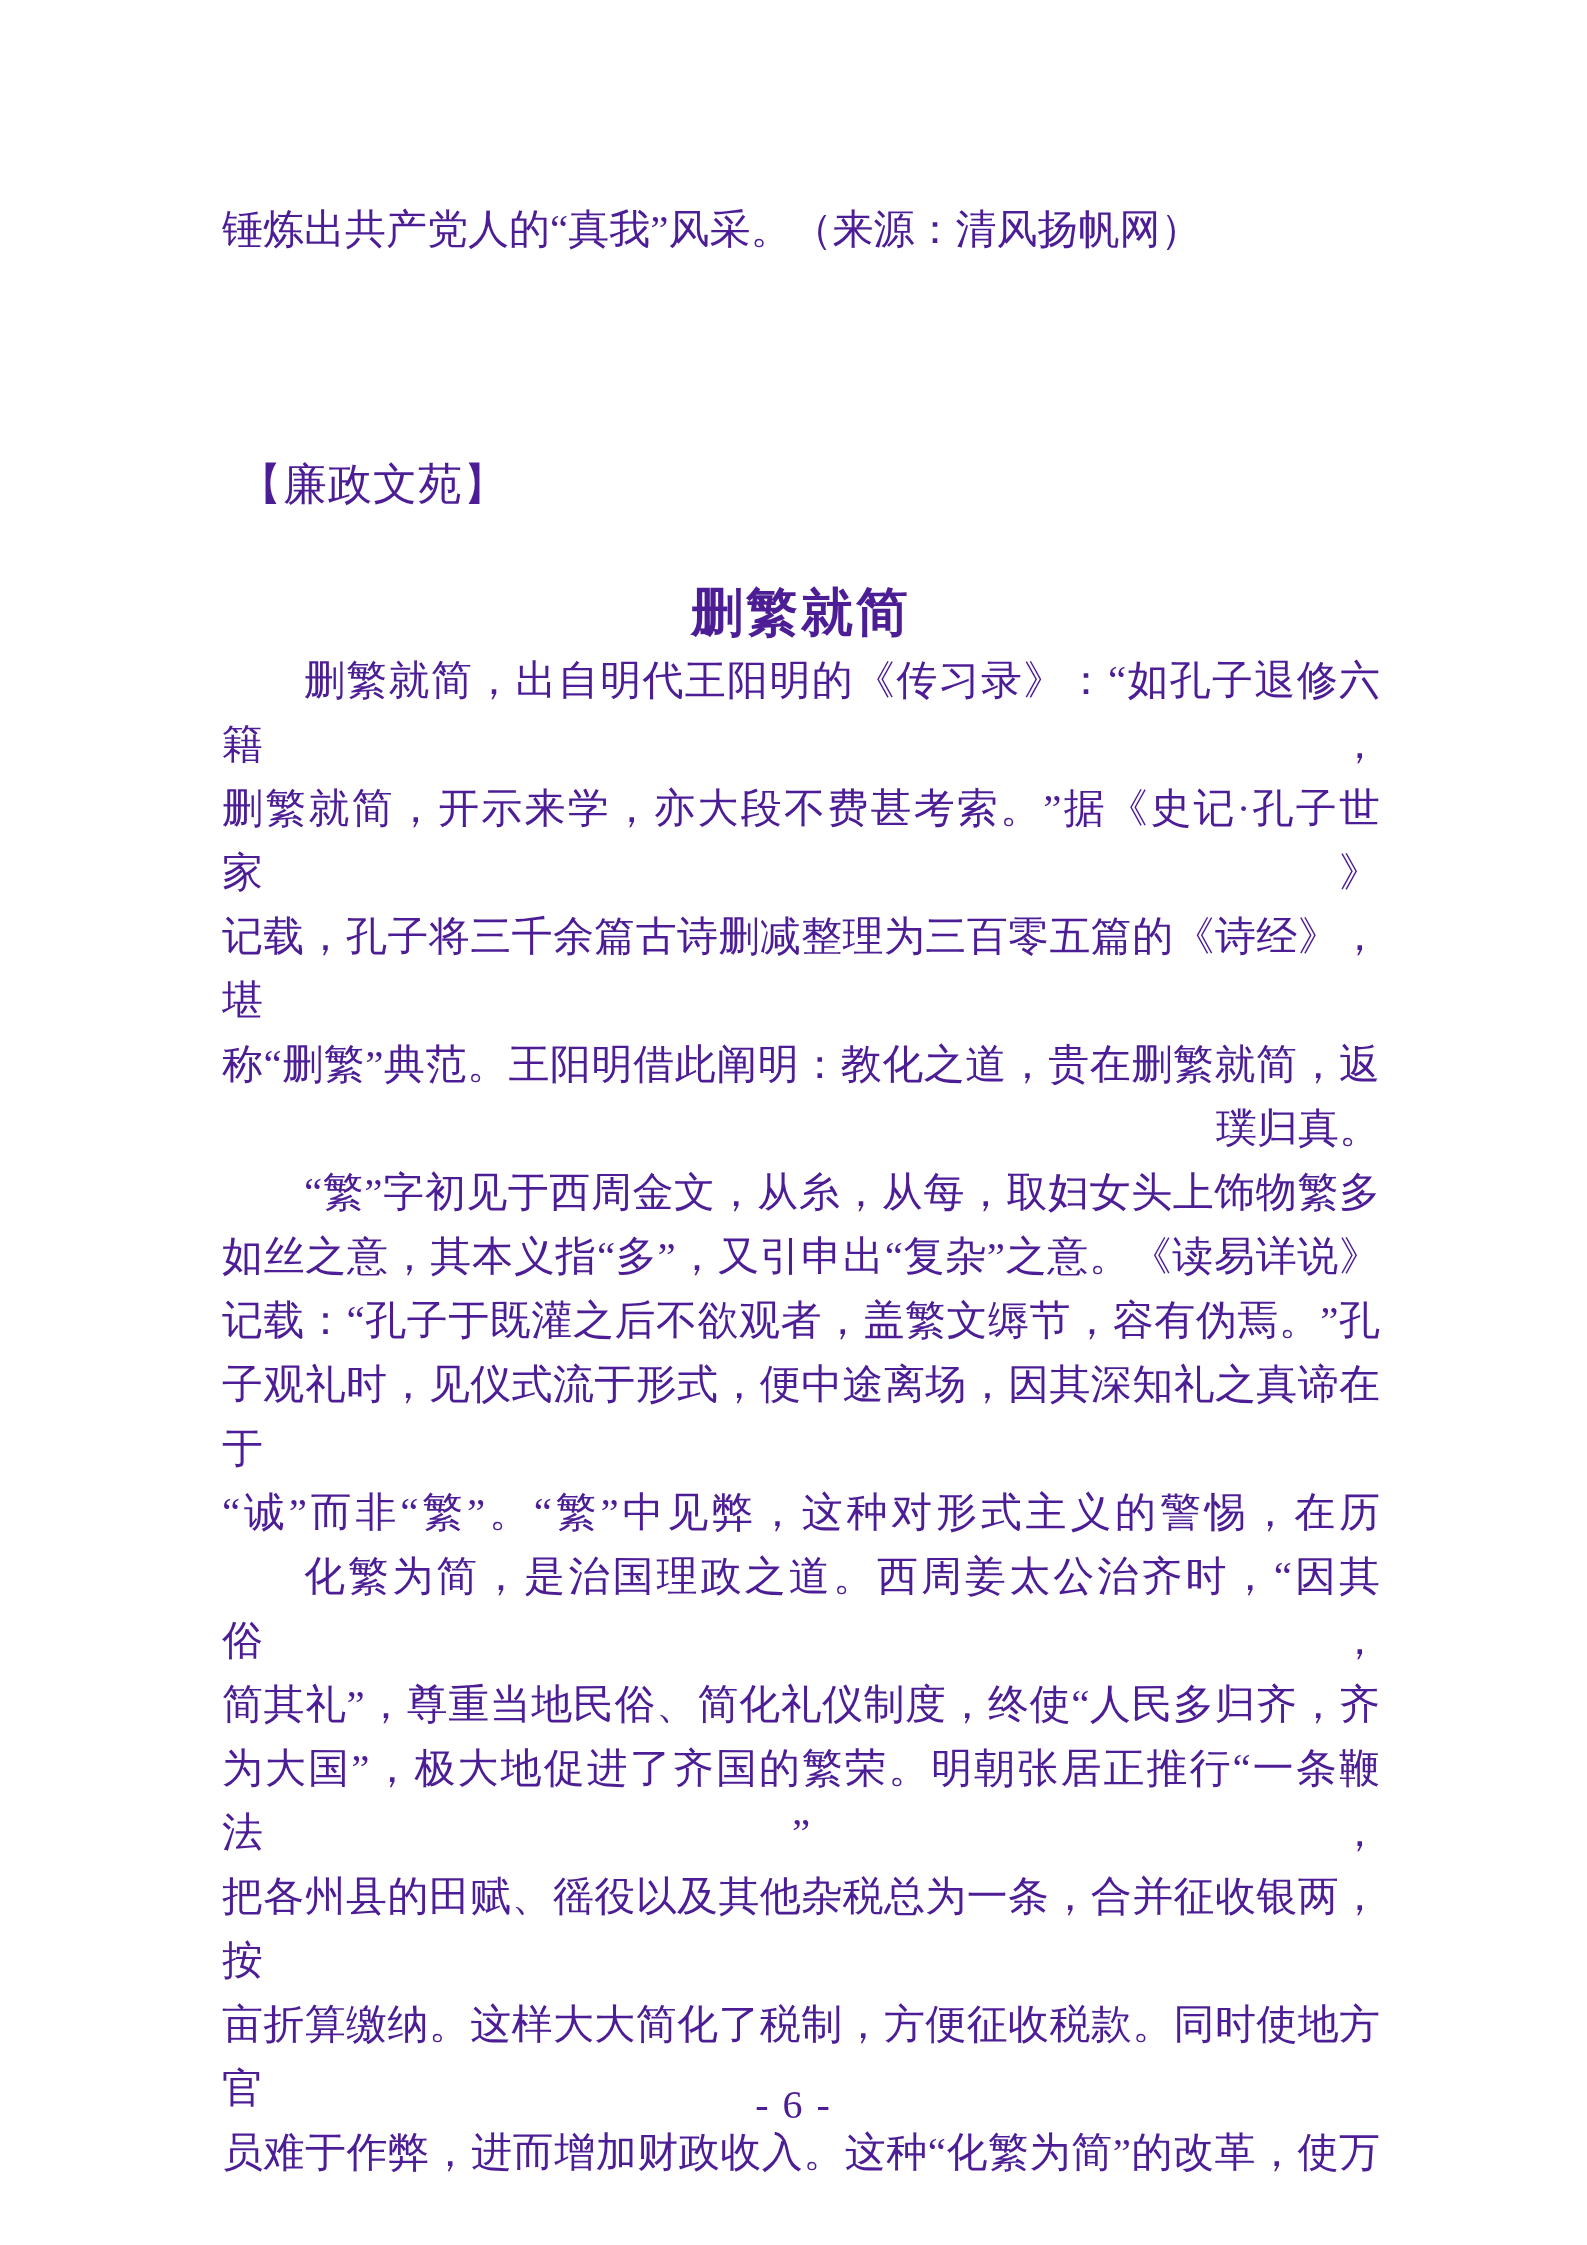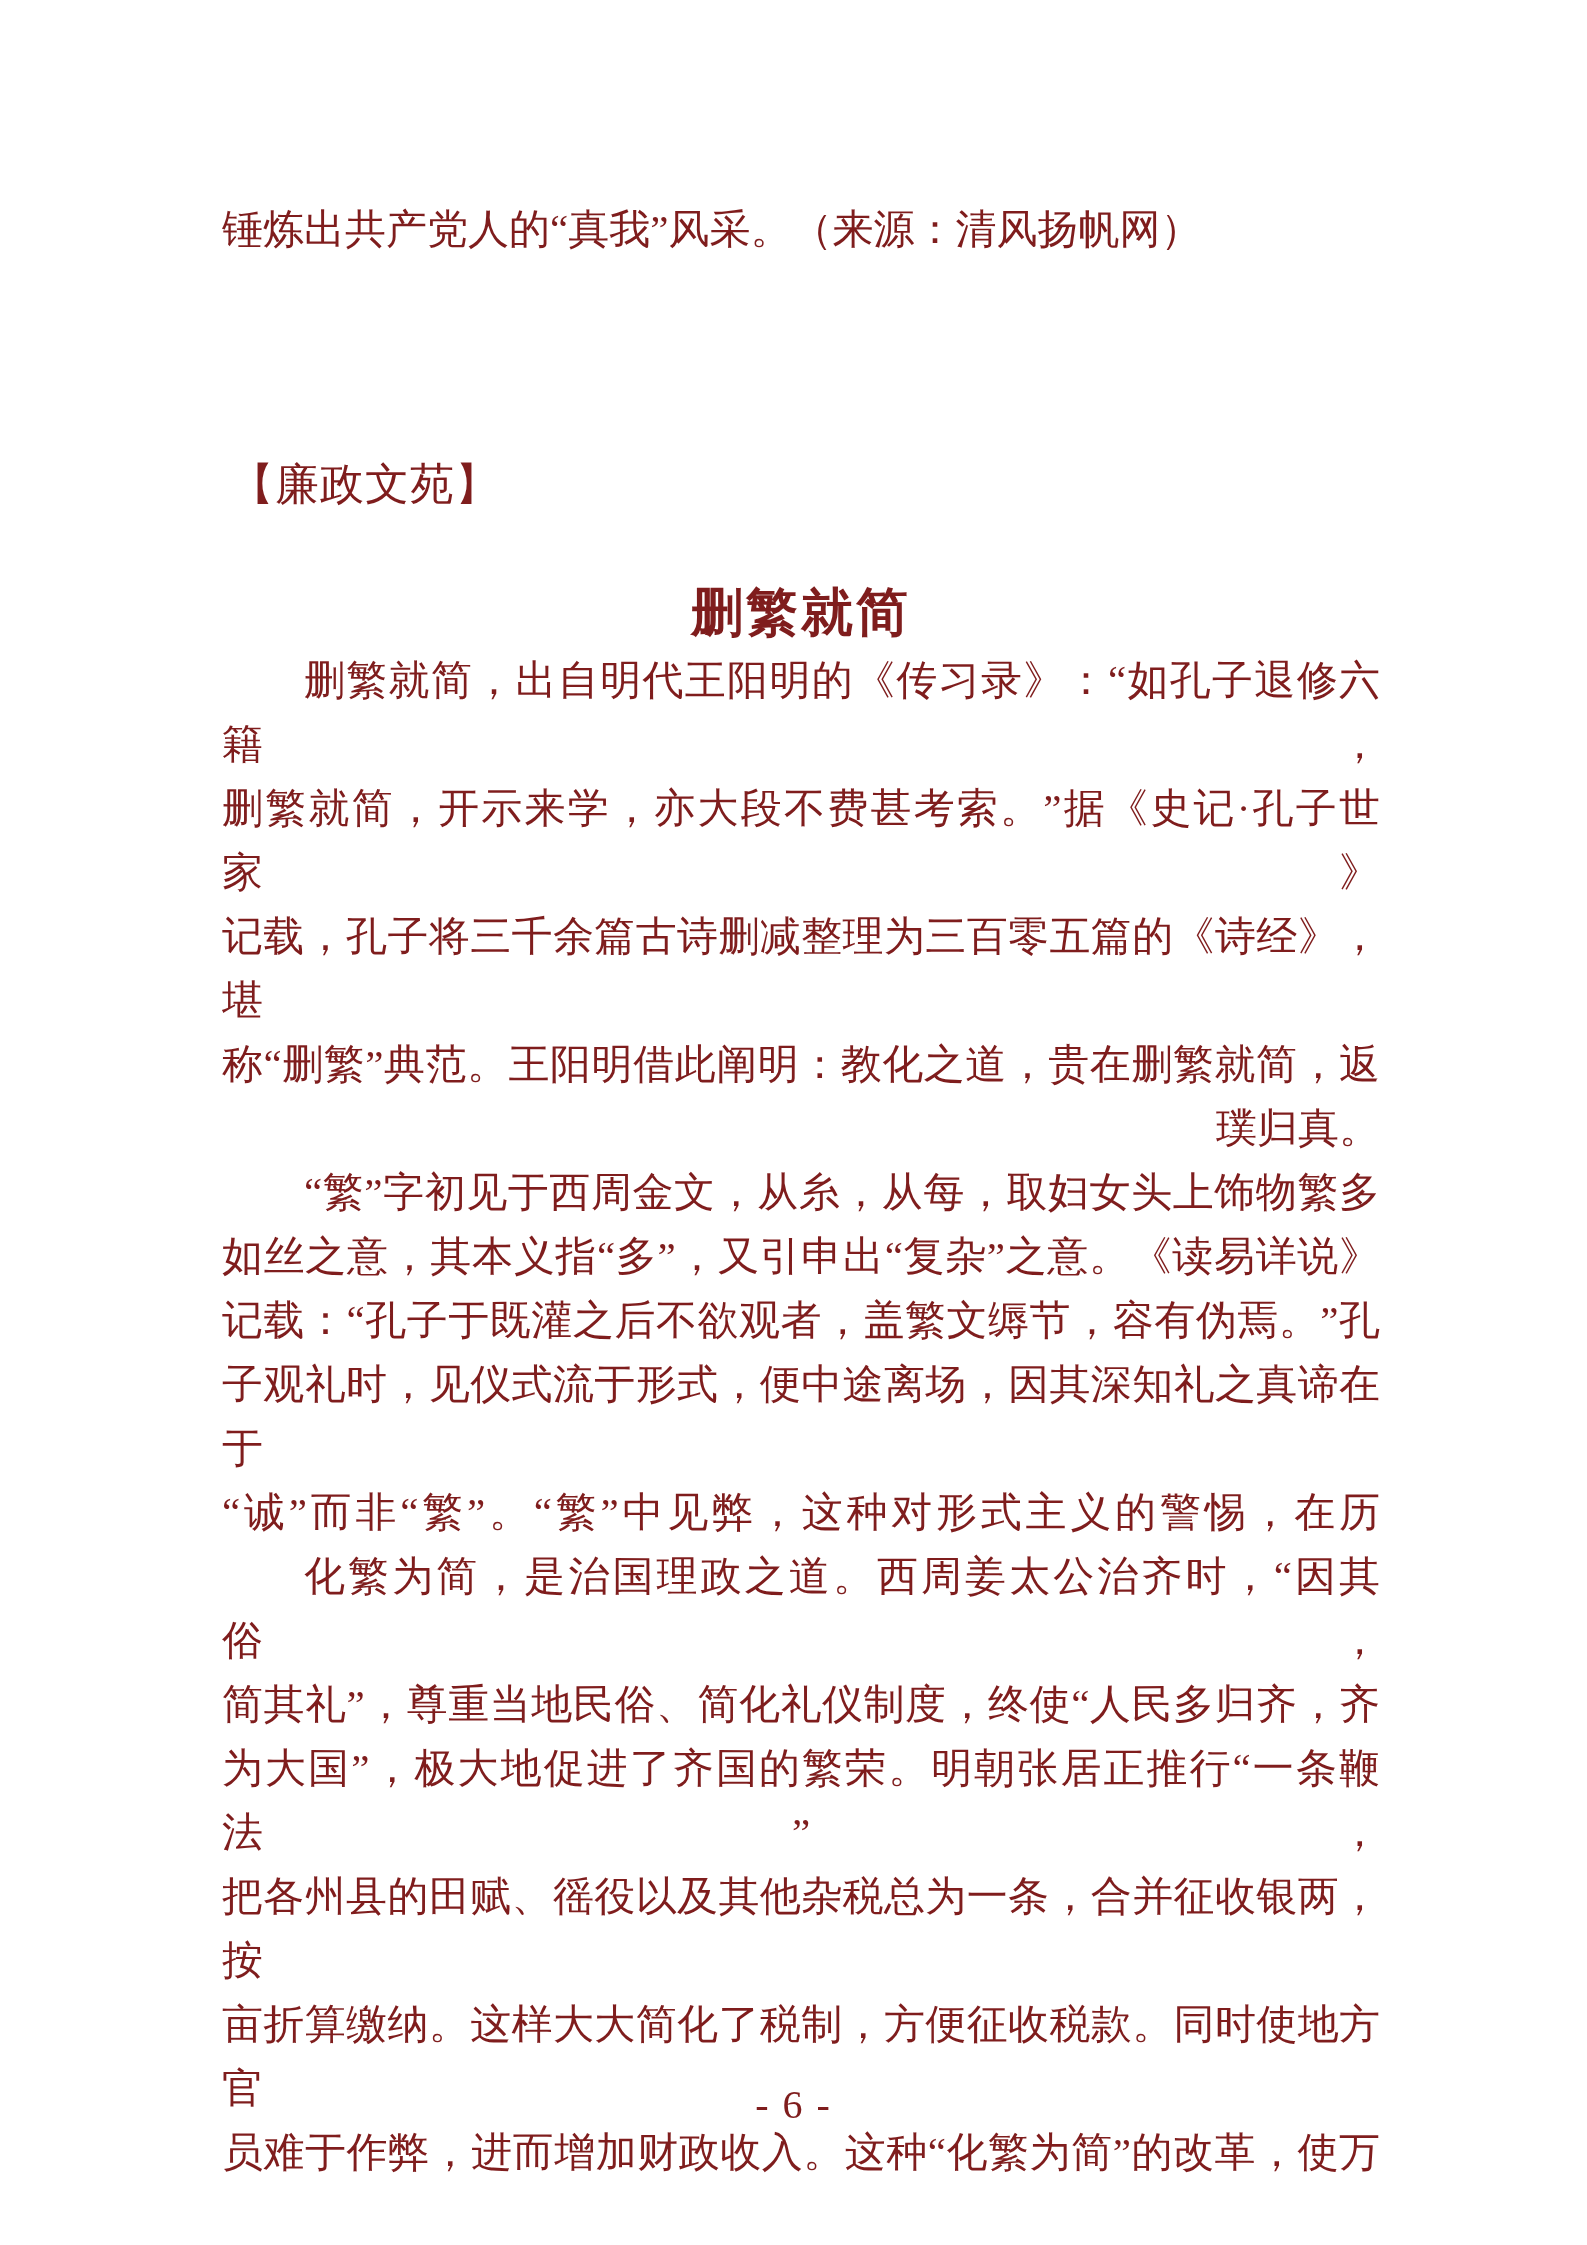--- a/index.html
+++ b/index.html
@@ -7,34 +7,34 @@
     padding: 0;
     background: #888;
   }
   .page {
     position: relative;
     width: 1587px;
     height: 2245px;
     margin: 0 auto;
     background: #ffffff;
     font-family: "Liberation Serif", "DejaVu Serif", serif;
-    color: #7f1d1d;
+    color: #4c1d95;
     overflow: hidden;
   }
   .content {
     padding: 197px 207px 0 222px;
   }
   .cont-line {
     margin: 0;
     font-size: 41px;
     line-height: 64px;
     text-align: left;
   }
   .section-heading {
-    margin: 192px 0 0 8px;
+    margin: 192px 0 0 16px;
     font-size: 44px;
     line-height: 64px;
     font-weight: normal;
     letter-spacing: 1px;
     text-align: left;
   }
   .article-title {
     margin: 61px 0 0 0;
     font-size: 52px;
     line-height: 70px;

